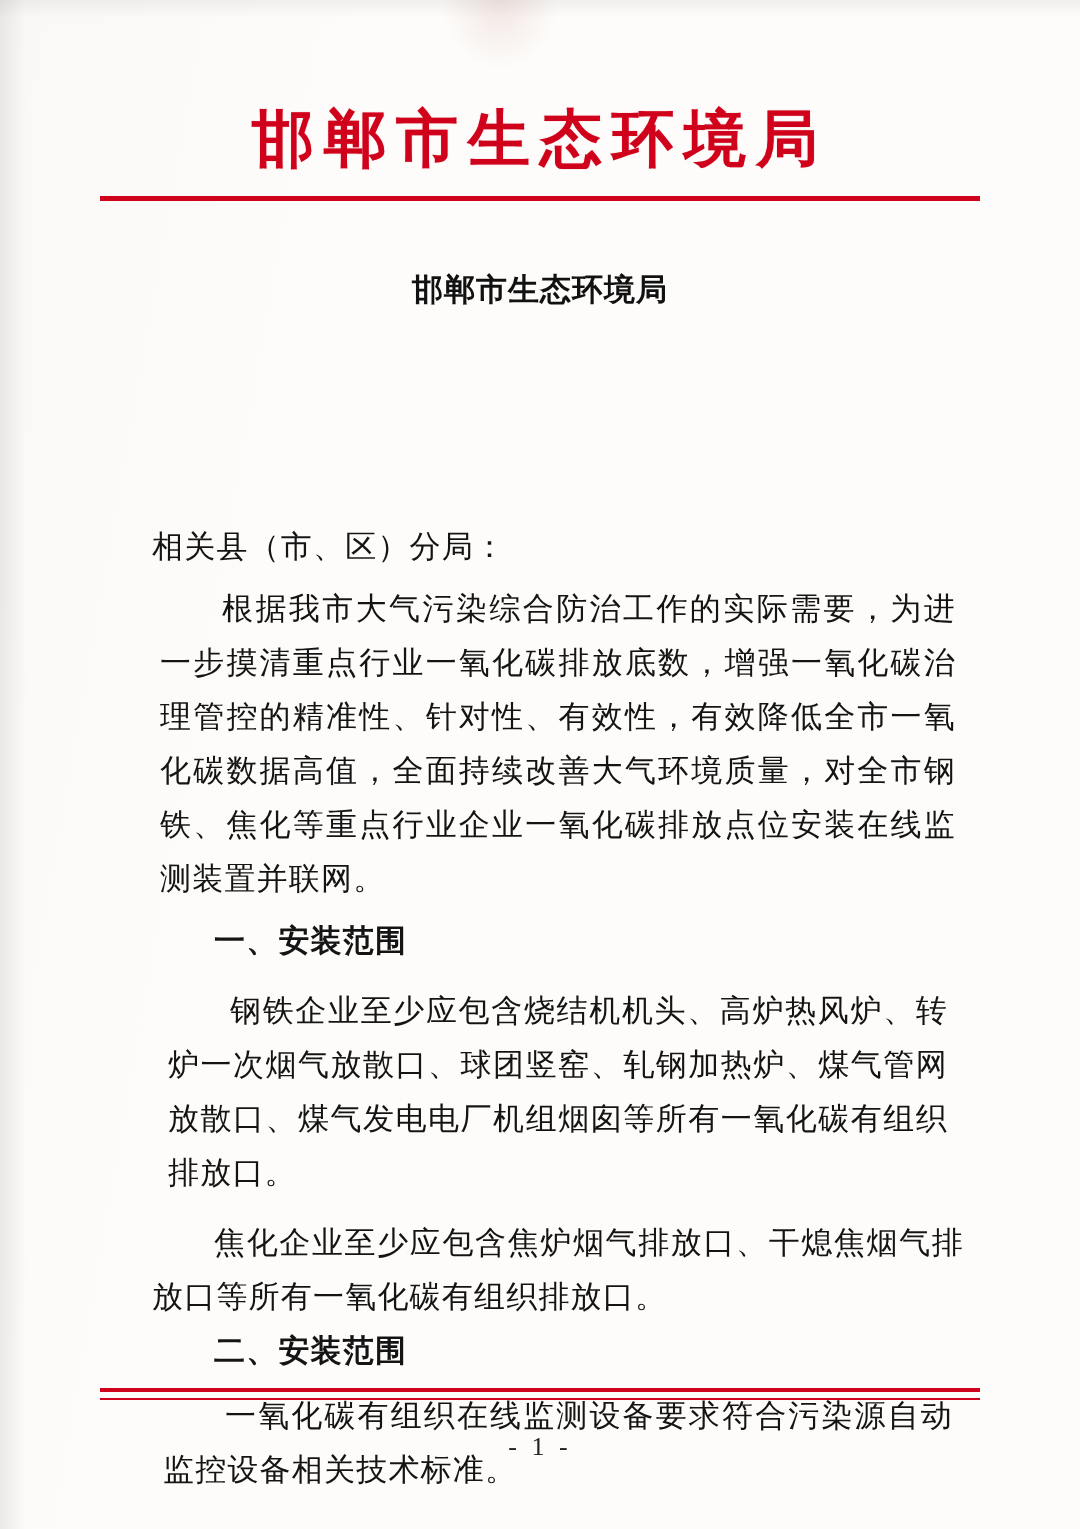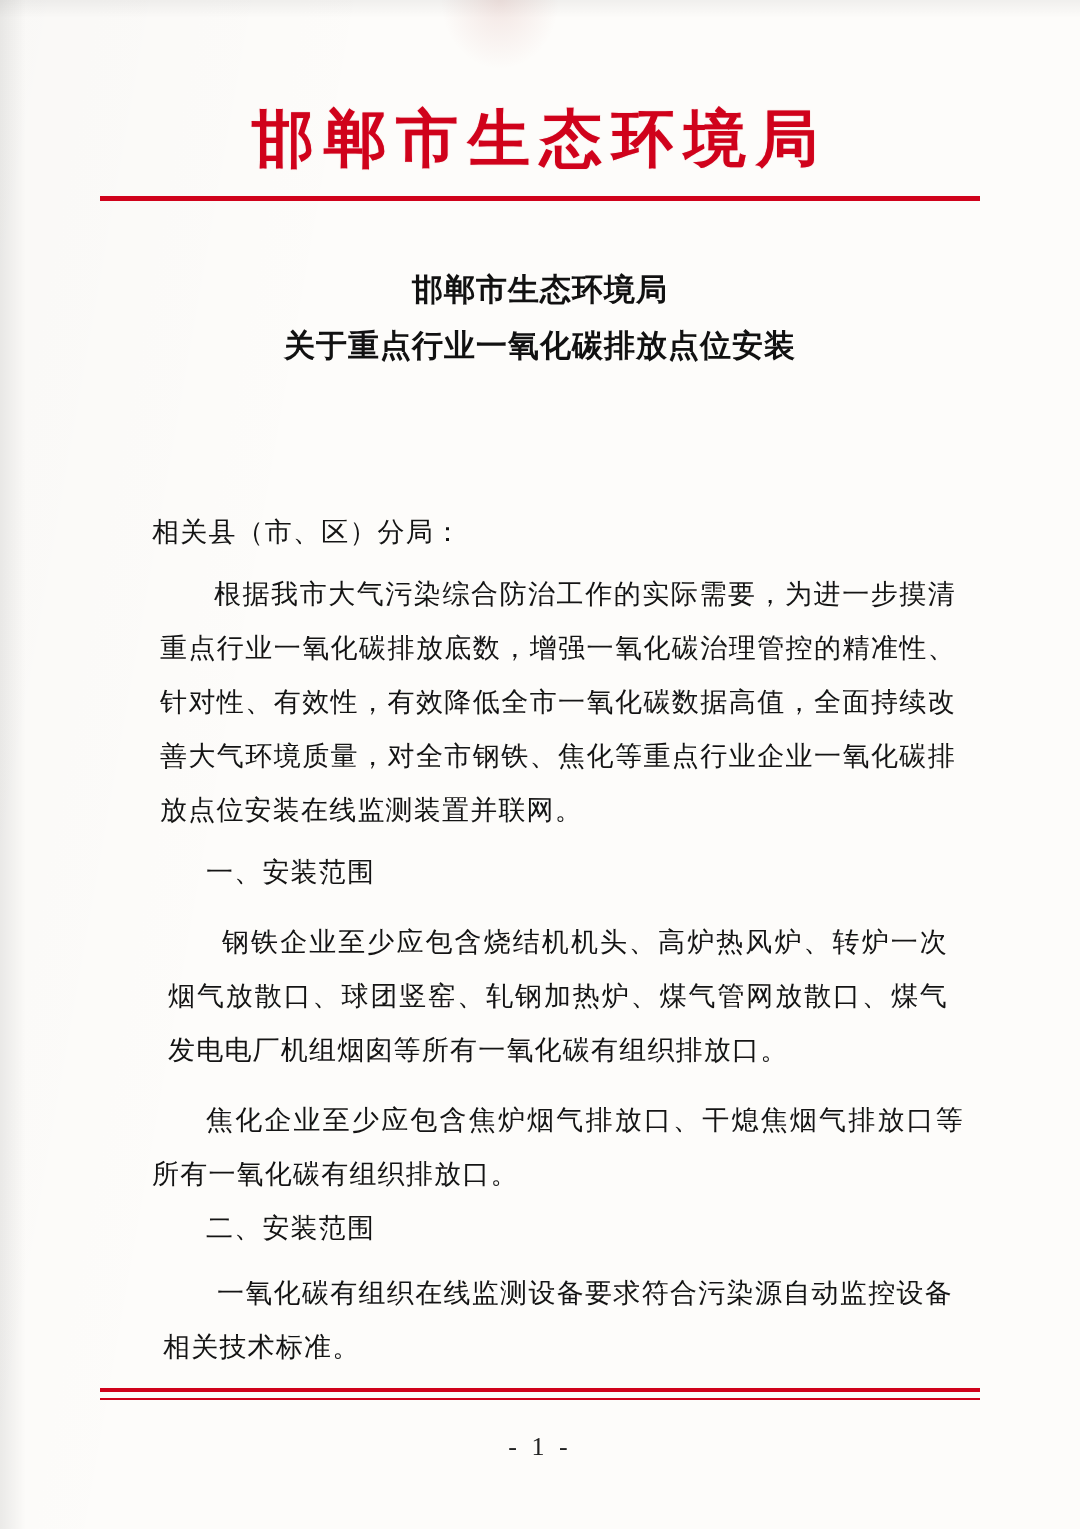--- a/index.html
+++ b/index.html
@@ -81,38 +81,38 @@
     line-height: 56px;
     letter-spacing: 1px;
     color: #111;
   }
   .doc-title div {
     white-space: nowrap;
   }
 
   .body-text {
     position: absolute;
-    top: 505px;
+    top: 520px;
     left: 152px;
     width: 812px;
-    font-size: 27px;
+    font-size: 31px;
     line-height: 54px;
     letter-spacing: 1.2px;
     text-align: justify;
     color: #141414;
   }
   .p-indent {
     text-indent: 2em;
   }
   .p-noindent {
     text-indent: 0;
   }
   .section-head {
     text-indent: 2em;
-    font-weight: normal;
+    font-weight: bold;
   }
 
   .footer-rule {
     position: absolute;
     left: 100px;
     top: 1388px;
     width: 880px;
     height: 4px;
     background: #d0021b;
   }
@@ -140,21 +140,20 @@
   <div class="scan-shadow-top"></div>
   <div class="scan-smudge"></div>
 
   <div class="masthead">
     <div class="masthead-title">邯郸市生态环境局</div>
     <div class="masthead-rule"></div>
   </div>
 
   <div class="doc-title">
     <div>邯郸市生态环境局</div>
-    <div>关于重点行业一氧化碳排放点位安装</div>
   </div>
 
   <div class="body-text">
     <p class="p-noindent" style="margin:0 0 0 0;">相关县（市、区）分局：</p>
     <p class="p-indent" style="margin:8px;">根据我市大气污染综合防治工作的实际需要，为进一步摸清重点行业一氧化碳排放底数，增强一氧化碳治理管控的精准性、针对性、有效性，有效降低全市一氧化碳数据高值，全面持续改善大气环境质量，对全市钢铁、焦化等重点行业企业一氧化碳排放点位安装在线监测装置并联网。</p>
     <p class="section-head" style="margin:0;">一、安装范围</p>
     <p class="p-indent" style="margin:16px;">钢铁企业至少应包含烧结机机头、高炉热风炉、转炉一次烟气放散口、球团竖窑、轧钢加热炉、煤气管网放散口、煤气发电电厂机组烟囱等所有一氧化碳有组织排放口。</p>
     <p class="p-indent" style="margin:0;">焦化企业至少应包含焦炉烟气排放口、干熄焦烟气排放口等所有一氧化碳有组织排放口。</p>
     <p class="section-head" style="margin:0;">二、安装范围</p>
     <p class="p-indent" style="margin:11px;">一氧化碳有组织在线监测设备要求符合污染源自动监控设备相关技术标准。</p>

